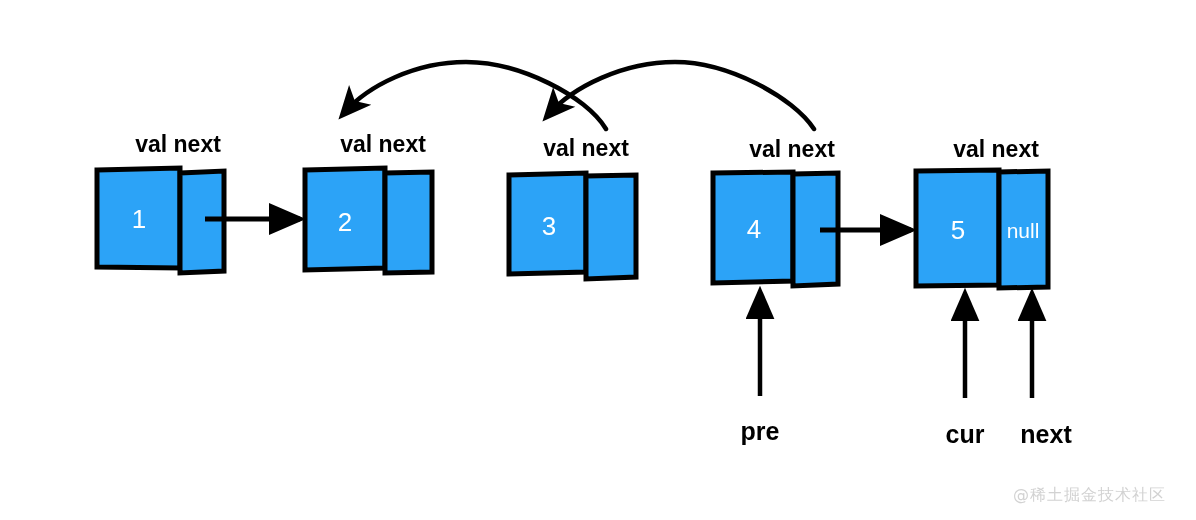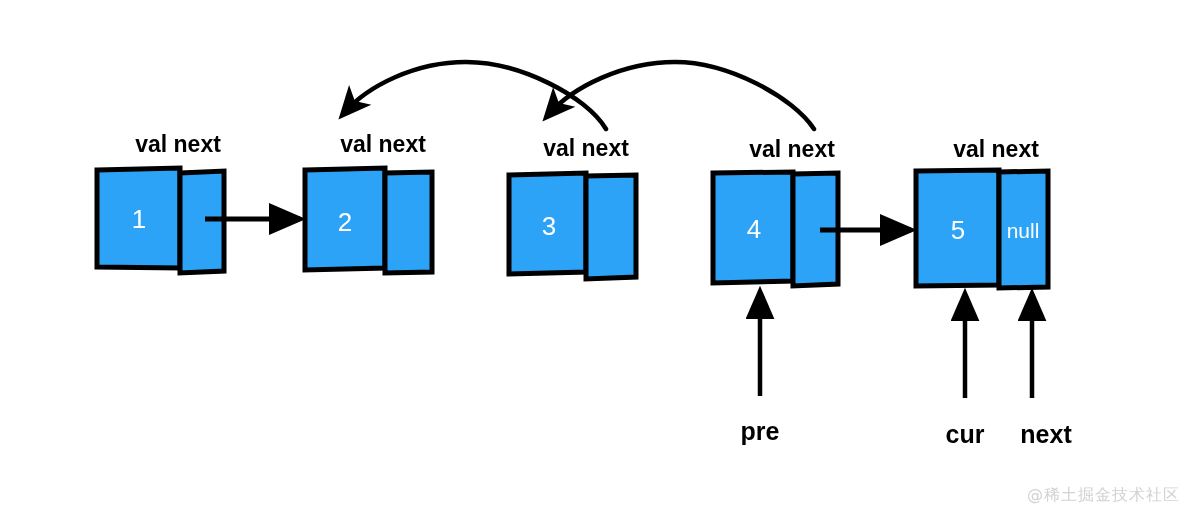--- a/index.html
+++ b/index.html
@@ -65,21 +65,21 @@
   }
   .ptr-label {
     font-family: "Liberation Sans", sans-serif;
     font-weight: bold;
     font-size: 25px;
     fill: #000000;
     text-anchor: middle;
   }
   .watermark {
     position: absolute;
-    right: 16px;
+    right: 30px;
     bottom: 14px;
     font-family: "DejaVu Sans", sans-serif;
     font-size: 16px;
     color: #d2d2d2;
     letter-spacing: 1px;
     user-select: none;
   }
 </style>
 </head>
 <body>

